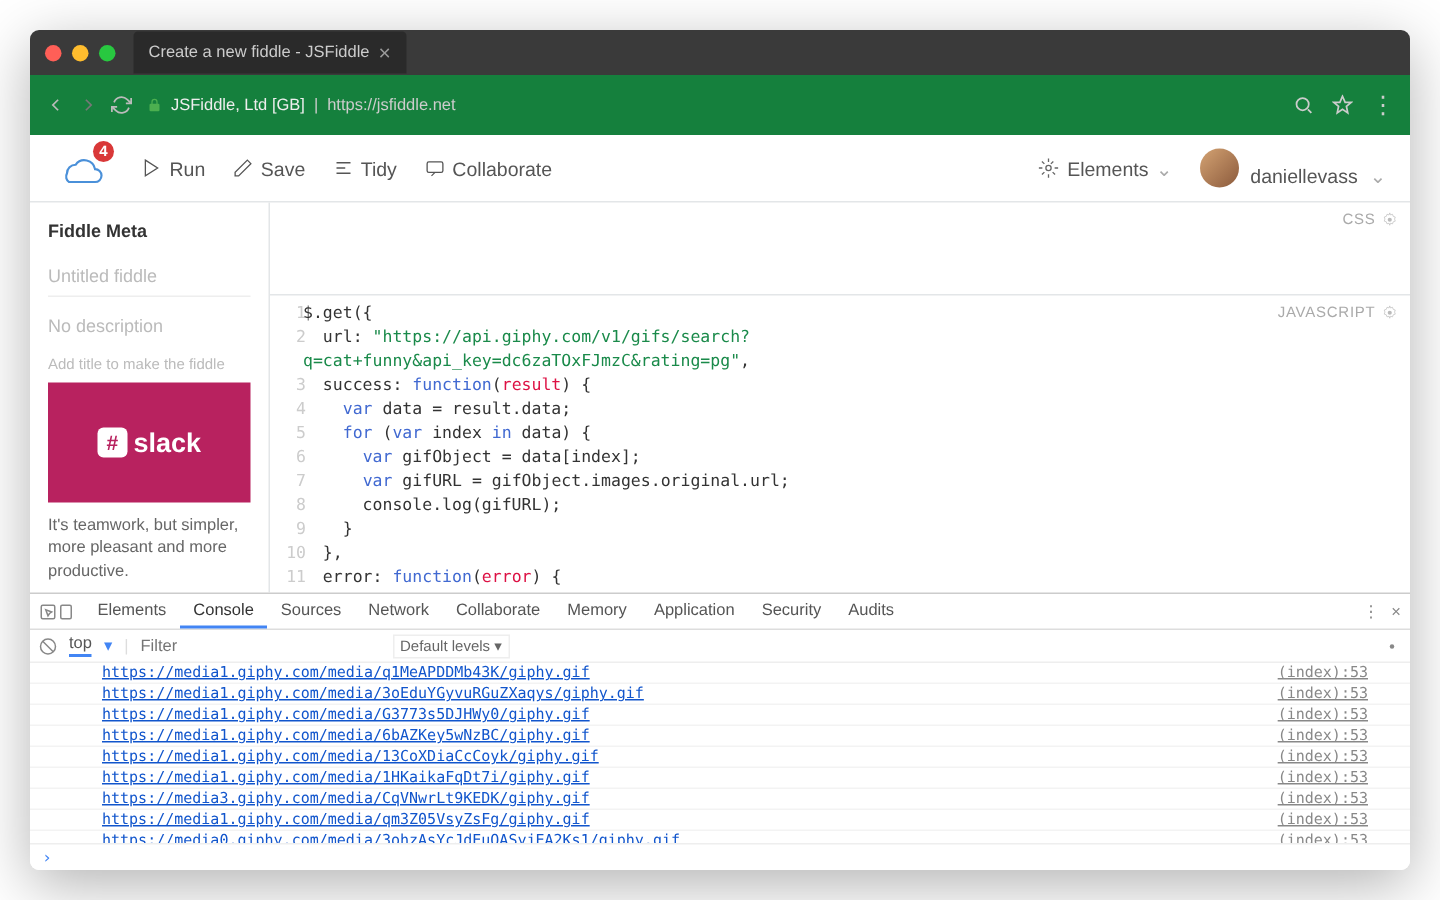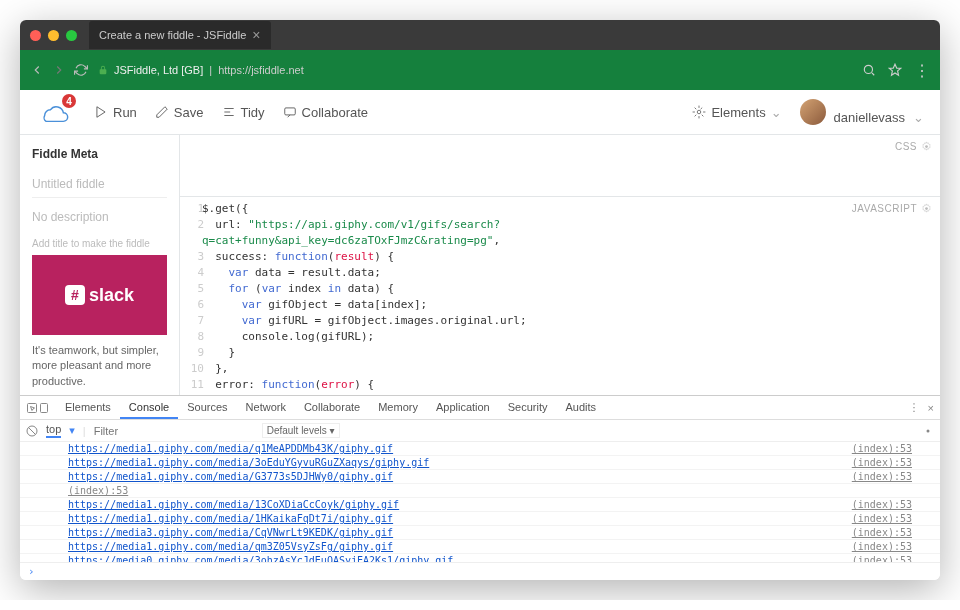--- a/index.html
+++ b/index.html
@@ -273,20 +273,21 @@
         </div>
         <div class="line">
           <a>https://media1.giphy.com/media/3oEduYGyvuRGuZXaqys/giphy.gif</a>
           <span class="src">(index):53</span>
         </div>
         <div class="line">
           <a>https://media1.giphy.com/media/G3773s5DJHWy0/giphy.gif</a>
           <span class="src">(index):53</span>
         </div>
         <div class="line">
+          <a>https://media1.giphy.com/media/6bAZKey5wNzBC/giphy.gif</a>
           <span class="src">(index):53</span>
         </div>
         <div class="line">
           <a>https://media1.giphy.com/media/13CoXDiaCcCoyk/giphy.gif</a>
           <span class="src">(index):53</span>
         </div>
         <div class="line">
           <a>https://media1.giphy.com/media/1HKaikaFqDt7i/giphy.gif</a>
           <span class="src">(index):53</span>
         </div>

